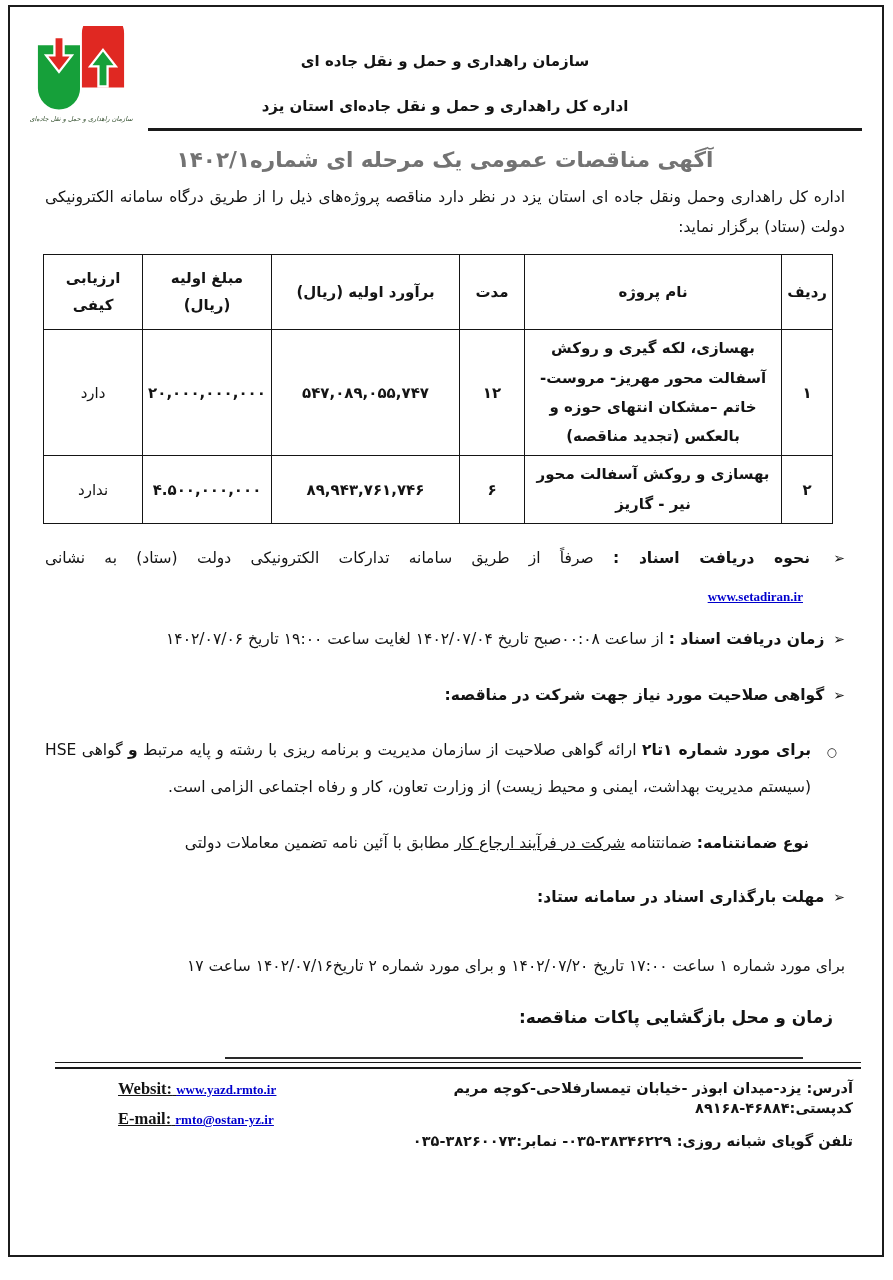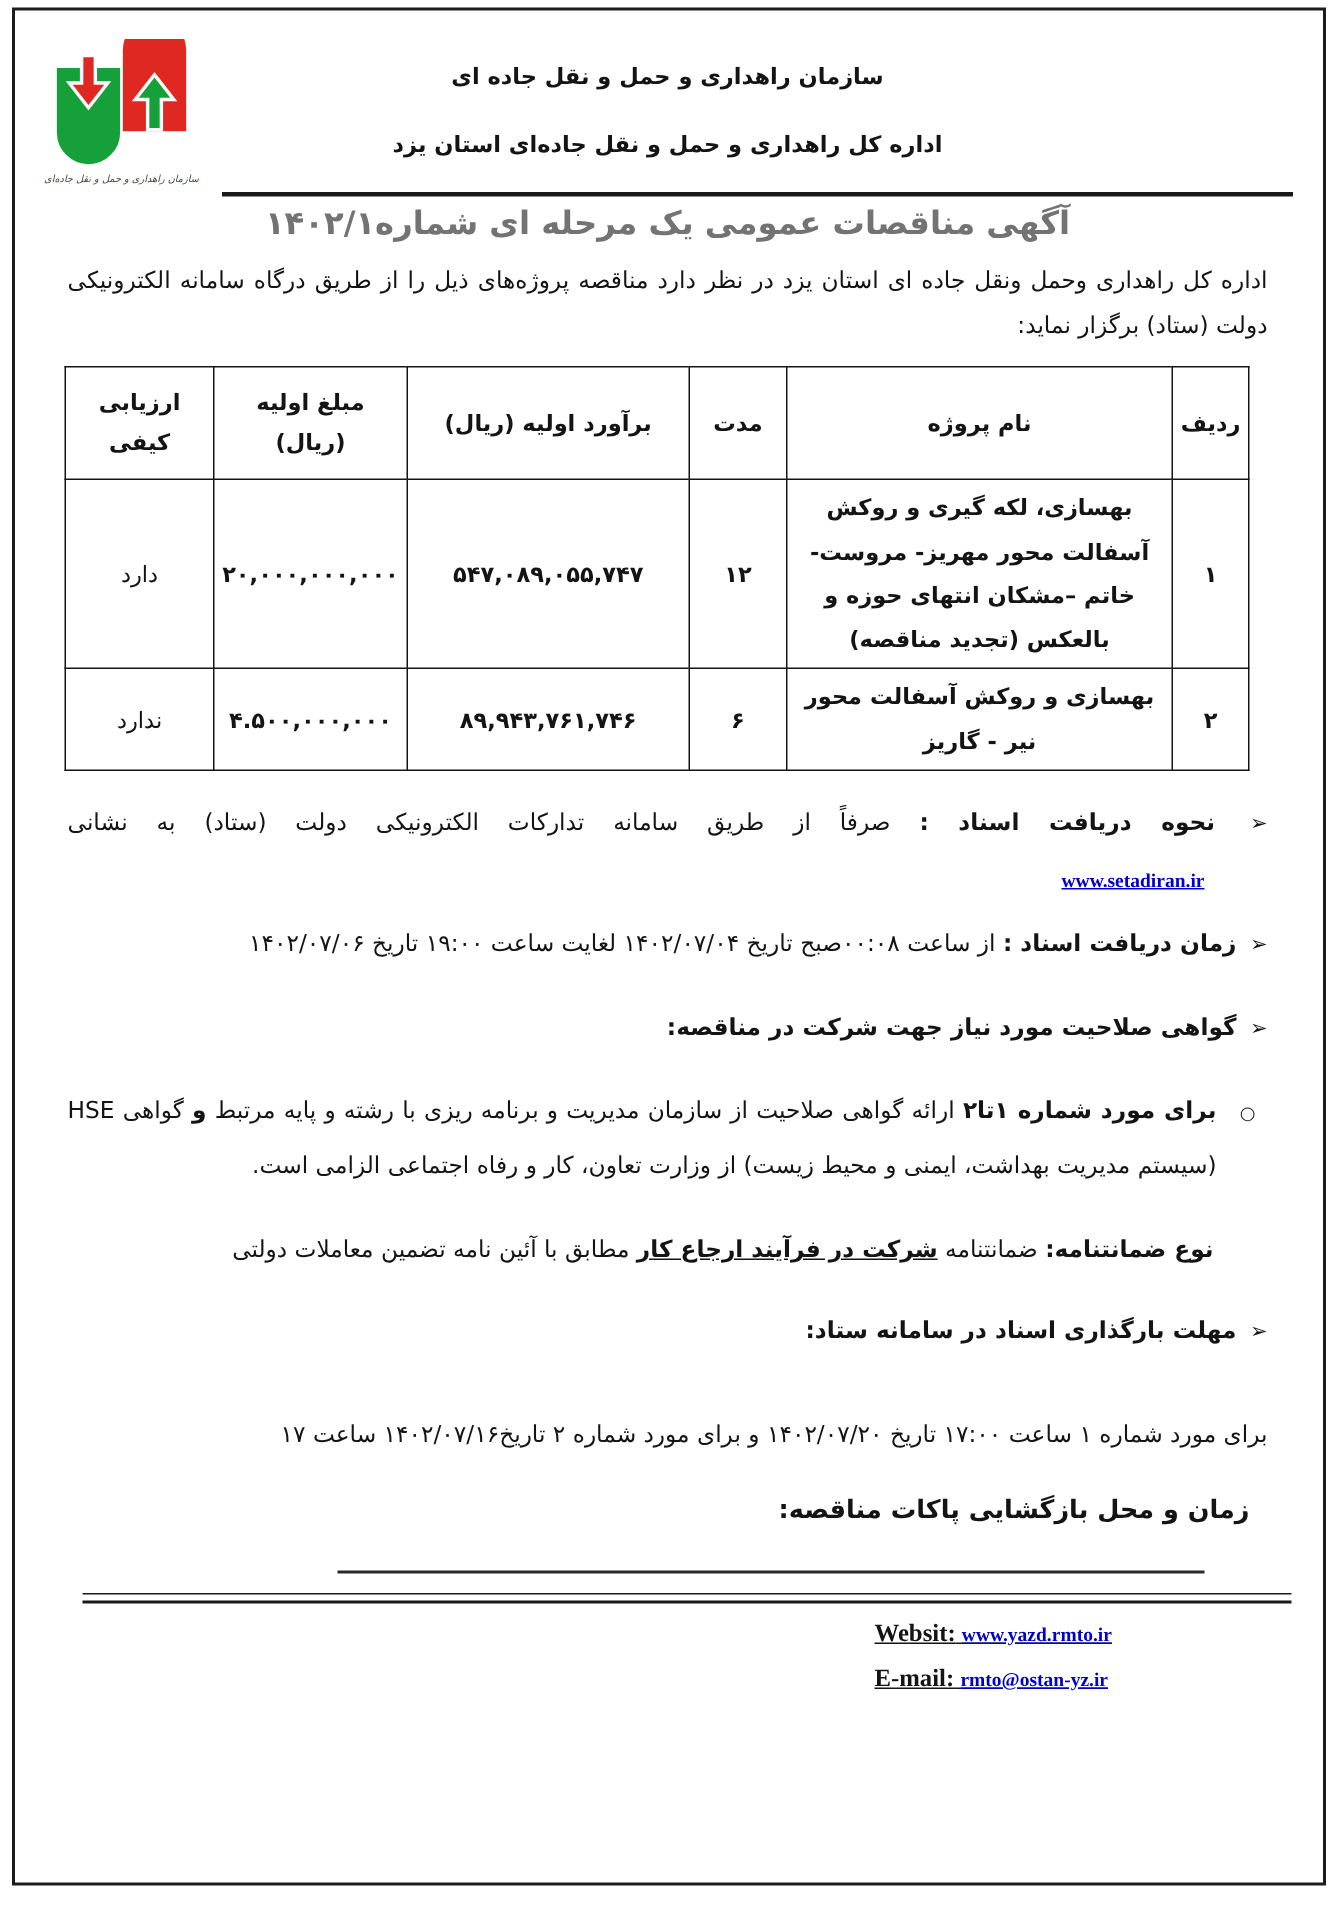--- a/index.html
+++ b/index.html
@@ -1,21 +1,21 @@
 <!DOCTYPE html>
 <html lang="fa" dir="rtl"><head>
 <meta charset="utf-8">
 <style>
   html,body{margin:0;padding:0;background:#ffffff;}
   .page{
     position:relative;width:893px;height:1280px;margin:0 auto;background:#fff;
     font-family:"DejaVu Sans",sans-serif;color:#141414;direction:rtl;overflow:hidden;
   }
   .frame{position:absolute;left:8px;top:5px;width:872px;height:1248px;border:2px solid #1c1c1c;pointer-events:none;}
-  .content{position:absolute;top:6px;left:45px;right:48px;}
+  .content{position:absolute;top:16px;left:45px;right:48px;}
 
   
   .org-lines{padding-top:36px;text-align:center;font-weight:bold;font-size:15px;}
   .org-line2{margin-top:27px;}
   .logo{position:absolute;top:24px;left:auto;right:752px;width:118px;text-align:center;}
   .logo{right:auto;left:22px;} 
   .logo{left:22px;top:26px;font-style:italic;}
   .logo-caption{font-size:6.5px;color:#34502f;margin-top:-2px;line-height:1.1;}
   .hr1{position:absolute;left:148px;top:128px;width:714px;border-top:3px solid #1a1a1a;}
 
@@ -35,21 +35,21 @@
   
   .sections{margin-top:16px;font-size:15.5px;}
   .bline{margin-top:20px;line-height:1.9;}
   .arrow{font-size:14px;letter-spacing:0;margin-left:4px;}
   .stretch{text-align:justify;text-align-last:justify;}
   .linkline{margin-top:14px;text-align:right;padding-right:42px;}
   a.doclink{color:#0000cc;font-family:"Liberation Serif",serif;font-weight:bold;font-size:13px;text-decoration:underline;direction:ltr;unicode-bidi:embed;}
   .certpara{margin-top:22px;line-height:2.35;text-align:justify;padding-right:34px;position:relative;}
   .circ{position:absolute;right:8px;top:6px;font-size:12px;}
   .indent1{padding-right:36px;}
-  .uline{font-weight:bold;text-decoration:underline;}
+  .uline{font-weight:normal;text-decoration:underline;}
   .opening{margin-top:26px;font-size:17px;font-weight:bold;padding-right:12px;}
   .rule-single{width:578px;border-top:2.5px solid #2a2a2a;margin:30px 42px 0 auto;}
   .rule-double{position:absolute;left:55px;top:1062px;width:806px;height:4px;border-top:1.5px solid #1a1a1a;border-bottom:2.5px solid #1a1a1a;}
 
   
   .footer{position:absolute;top:1078px;left:58px;right:40px;display:flex;justify-content:space-between;align-items:flex-start;}
   .f-right{font-weight:bold;font-size:14.5px;text-align:right;line-height:1.4;}
   .f-right .fline2{margin-top:12px;}
   .f-left{direction:ltr;text-align:left;font-family:"Liberation Serif",serif;font-weight:bold;font-size:16.5px;padding-left:60px;min-width:270px;line-height:1.35;text-decoration:underline;}
   .f-left .fline2{margin-top:8px;}
@@ -155,20 +155,24 @@
 
       <div class="opening">زمان و محل بازگشایی پاکات مناقصه:</div>
 
       <div class="rule-single"></div>
     </div>
   </div>
 
   <div class="rule-double"></div>
 
   <div class="footer">
+    <div class="f-right">
+      <div>آدرس: یزد-میدان ابوذر -خیابان تیمسارفلاحی-کوچه مریم کدپستی:۴۶۸۸۴-۸۹۱۶۸</div>
+      <div class="fline2">تلفن گویای شبانه روزی: ۳۸۳۴۶۲۲۹-۰۳۵- نمابر:۳۸۲۶۰۰۷۳-۰۳۵</div>
+    </div>
     <div class="f-left">
       <div>
         <span>Websit:</span>
         <a class="doclink" href="#">www.yazd.rmto.ir</a>
       </div>
       <div class="fline2">
         <span>E-mail:</span>
         <a class="doclink" style="font-size:13px" href="#">rmto@ostan-yz.ir</a>
       </div>
     </div>

